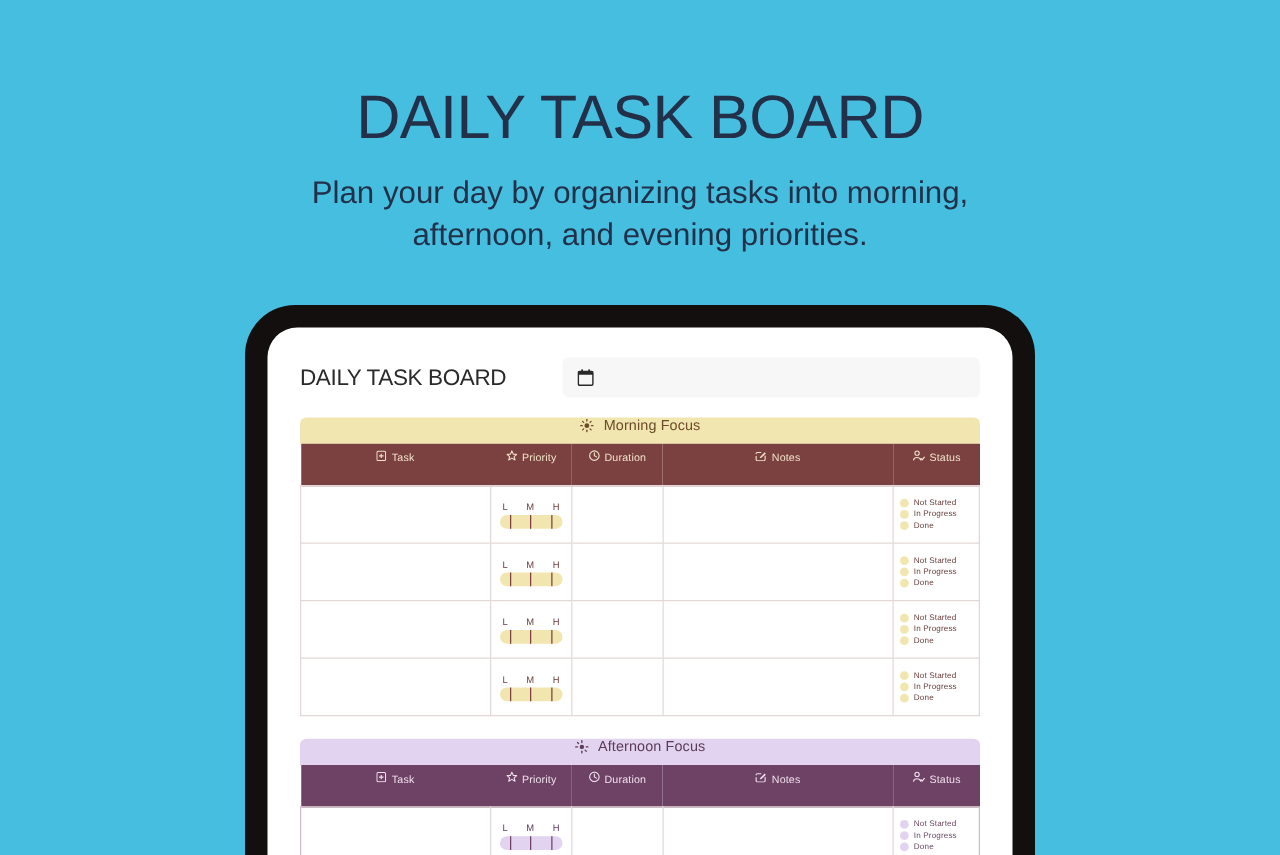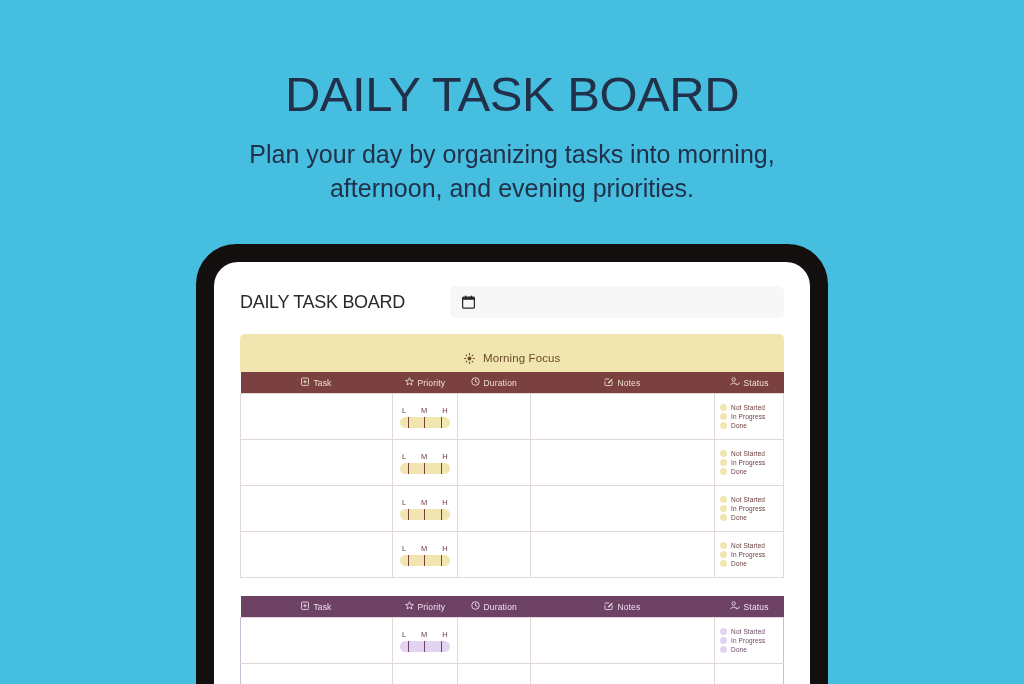--- a/index.html
+++ b/index.html
@@ -87,40 +87,40 @@
     font-size: 11px;
     color: #9a9a9a;
   }
 
   
   .section { margin: 8px 26px 0 26px; }
 
   .section-band {
     text-align: center;
     font-size: 11.5px;
-    padding: 18px 0 6px 0;
+    padding: 1px 0 6px 0;
     border-radius: 5px 5px 0 0;
     letter-spacing: 0.1px;
   }
   .band-icon {
     display: inline-block;
     vertical-align: -2px;
     margin-right: 5px;
   }
 
   table.board {
     width: 100%;
     border-collapse: collapse;
     table-layout: fixed;
   }
   table.board th {
     font-size: 8.5px;
     font-weight: 400;
     color: #f0e3c8;
-    padding: 5px 0 5px 0;
+    padding: 5px 0 17px 0;
     text-align: center;
     letter-spacing: 0.15px;
   }
   .th-inner { display: inline-flex; align-items: center; gap: 4px; }
   .th-icon { display: inline-block; vertical-align: middle; }
 
   table.board td {
     height: 46px;
     border: 1px solid #e3d7d7;
     vertical-align: middle;
@@ -455,20 +455,36 @@
                   <span>Done</span>
                 </div>
               </div>
             </td>
           </tr>
         </tbody>
       </table>
     </div>
 
     <div class="section afternoon" style="margin-top:18px;">
+      <div class="section-band">
+        <span class="band-icon">
+          <svg width="11" height="11" viewBox="0 0 12 12">
+            <circle cx="6" cy="6" r="1.9" fill="#5c3a58"></circle>
+            <g stroke="#5c3a58" stroke-width="1.1" stroke-linecap="round">
+              <line x1="6" y1="0.6" x2="6" y2="2.2"></line>
+              <line x1="6" y1="9.8" x2="6" y2="11.4"></line>
+              <line x1="0.6" y1="6" x2="2.2" y2="6"></line>
+              <line x1="9.8" y1="6" x2="11.4" y2="6"></line>
+              <line x1="2.2" y1="2.2" x2="3.2" y2="3.2"></line>
+              <line x1="8.8" y1="8.8" x2="9.8" y2="9.8"></line>
+            </g>
+          </svg>
+        </span>
+        <span>Afternoon Focus</span>
+      </div>
 
       <table class="board">
         <colgroup>
           <col class="c-task">
             <col class="c-priority">
             <col class="c-duration">
             <col class="c-notes">
             <col class="c-status">
         </colgroup>
         <thead>

